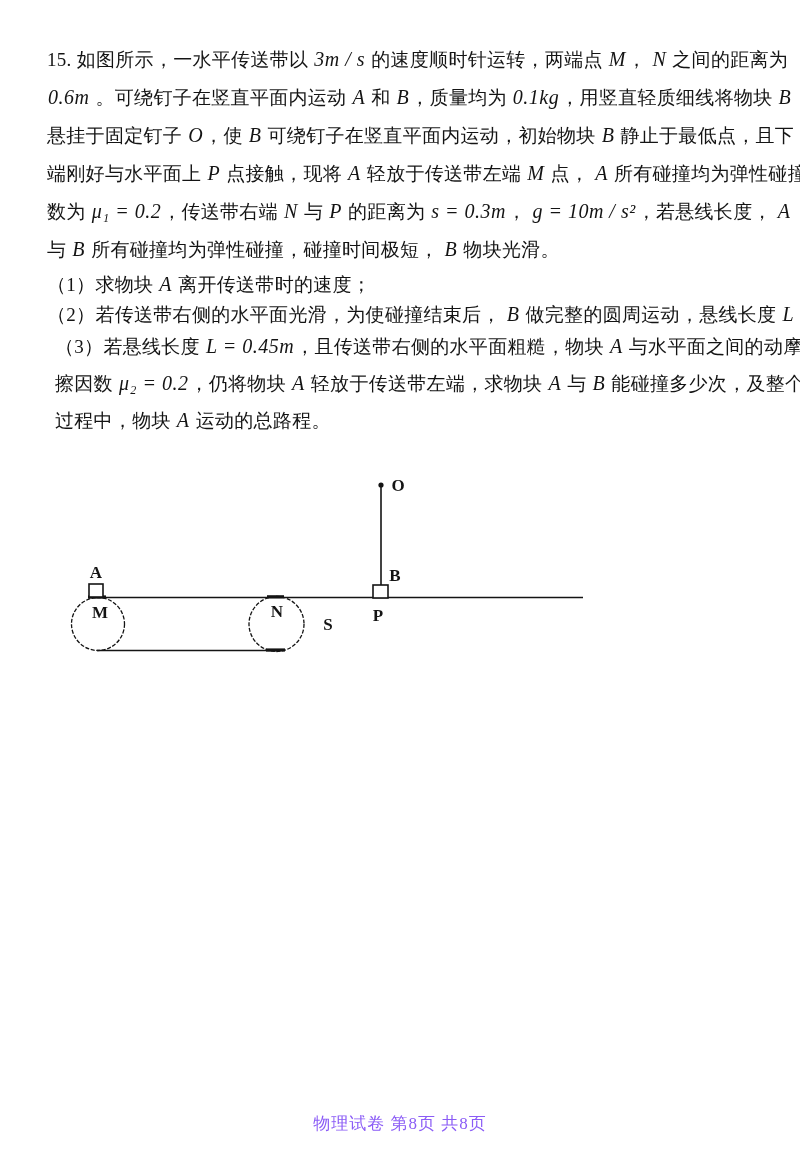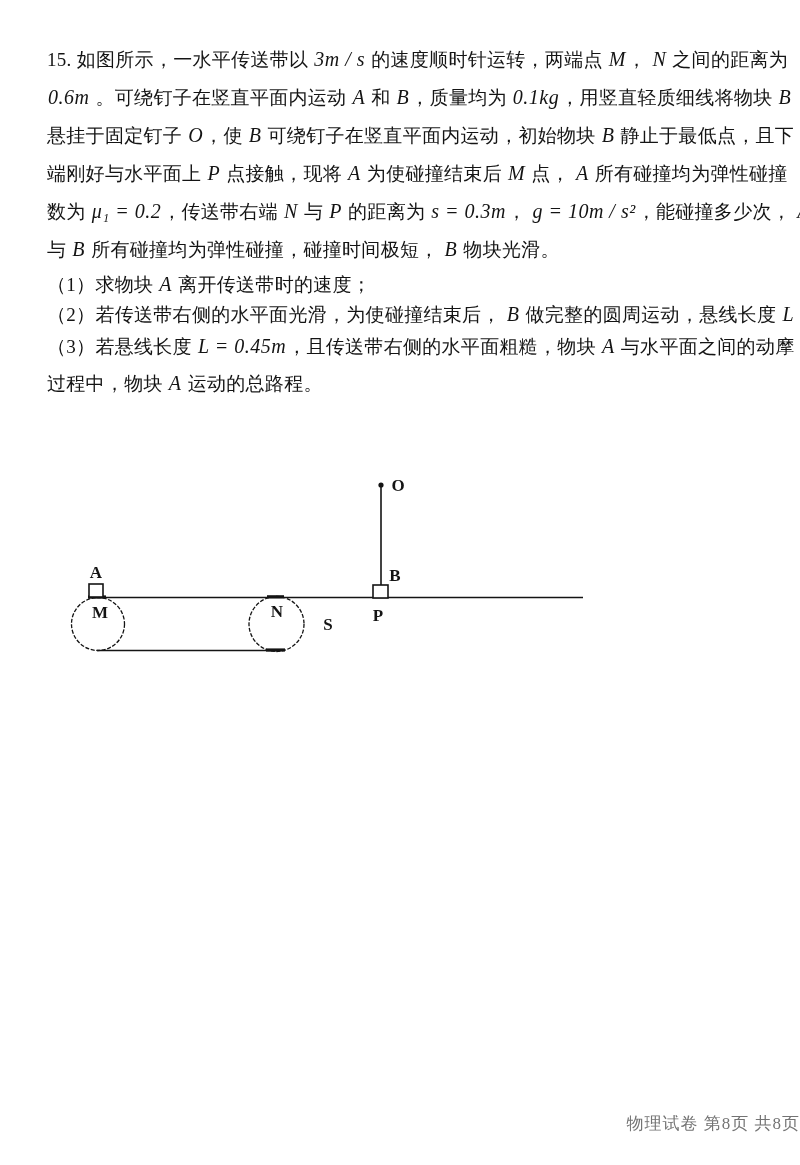--- a/index.html
+++ b/index.html
@@ -10,50 +10,51 @@
     color:#141414;
   }
   .page { position:absolute; inset:0; background:#ffffff; }
   .content {
     position:absolute; left:47px; top:40px; width:712px;
     font-size:19px;
   }
   .line { white-space:nowrap; letter-spacing:0.3px; }
   .l-para { height:38px; line-height:38px; }
   .l-item { height:30px; line-height:32px; }
-  .l-p3   { height:37px; line-height:37px; }
+  .l-p3   { height:37px; line-height:37px;margin-left:8px; }
   .math {
     font-style:italic;
     font-family:"Liberation Serif","DejaVu Serif",serif;
     font-size:20px;
     letter-spacing:0.5px;
     padding:0 1px;
   }
   .figure-wrap { position:absolute; left:0px; top:468px; width:800px; height:210px; }
   .figure-wrap svg { display:block; }
   .footer {
     position:absolute; left:0; top:1112px; width:800px;
-    text-align:right; font-size:17px; letter-spacing:1px; color:#737373;
+    text-align:center; font-size:17px; letter-spacing:1px; color:#8b5cf6;
   }
 </style>
 </head>
 <body>
 
 <div class="page">
 
   <div class="content">
     <div class="line l-para"><span>15. 如图所示，一水平传送带以 </span><span class="math">3m / s</span><span> 的速度顺时针运转，两端点 </span><span class="math">M</span><span>， </span><span class="math">N</span><span> 之间的距离为</span></div>
     <div class="line l-para"><span class="math">0.6m</span><span> 。可绕钉子在竖直平面内运动 </span><span class="math">A</span><span> 和 </span><span class="math">B</span><span>，质量均为 </span><span class="math">0.1kg</span><span>，用竖直轻质细线将物块 </span><span class="math">B</span></div>
     <div class="line l-para"><span>悬挂于固定钉子 </span><span class="math">O</span><span>，使 </span><span class="math">B</span><span> 可绕钉子在竖直平面内运动，初始物块 </span><span class="math">B</span><span> 静止于最低点，且下</span></div>
-    <div class="line l-para"><span>端刚好与水平面上 </span><span class="math">P</span><span> 点接触，现将 </span><span class="math">A</span><span> 为使碰撞结束后 </span><span class="math">M</span><span> 点， </span><span class="math">A</span><span> 所有碰撞均为弹性碰撞</span></div>
-    <div class="line l-para"><span>数为 </span><span class="math">μ₁ = 0.2</span><span>，传送带右端 </span><span class="math">N</span><span> 与 </span><span class="math">P</span><span> 的距离为 </span><span class="math">s = 0.3m</span><span>， </span><span class="math">g = 10m / s²</span><span>，能碰撞多少次， </span><span class="math">A</span></div>
+    <div class="line l-para"><span>端刚好与水平面上 </span><span class="math">P</span><span> 点接触，现将 </span><span class="math">A</span><span> 轻放于传送带左端 </span><span class="math">M</span><span> 点， </span><span class="math">A</span><span> 所有碰撞均为弹性碰撞</span></div>
+    <div class="line l-para"><span>数为 </span><span class="math">μ₁ = 0.2</span><span>，传送带右端 </span><span class="math">N</span><span> 与 </span><span class="math">P</span><span> 的距离为 </span><span class="math">s = 0.3m</span><span>， </span><span class="math">g = 10m / s²</span><span>，若悬线长度， </span><span class="math">A</span></div>
     <div class="line l-para"><span>与 </span><span class="math">B</span><span> 所有碰撞均为弹性碰撞，碰撞时间极短， </span><span class="math">B</span><span> 物块光滑。</span></div>
     <div class="line l-item"><span>（1）求物块 </span><span class="math">A</span><span> 离开传送带时的速度；</span></div>
     <div class="line l-item"><span>（2）若传送带右侧的水平面光滑，为使碰撞结束后， </span><span class="math">B</span><span> 做完整的圆周运动，悬线长度 </span><span class="math">L</span></div>
     <div class="line l-p3"><span>（3）若悬线长度 </span><span class="math">L = 0.45m</span><span>，且传送带右侧的水平面粗糙，物块 </span><span class="math">A</span><span> 与水平面之间的动摩</span></div>
+    <div class="line l-p3"><span>擦因数 </span><span class="math">μ₂ = 0.2</span><span>，仍将物块 </span><span class="math">A</span><span> 轻放于传送带左端，求物块 </span><span class="math">A</span><span> 与 </span><span class="math">B</span><span> 能碰撞多少次，及整个</span></div>
     <div class="line l-p3"><span>过程中，物块 </span><span class="math">A</span><span> 运动的总路程。</span></div>
   </div>
 
   <div class="figure-wrap">
     <svg width="800" height="210" viewBox="0 468 800 210" xmlns="http://www.w3.org/2000/svg" font-family="Liberation Serif, DejaVu Serif, serif" font-weight="bold" fill="#141414">
 
       <line x1="88" y1="597.5" x2="583" y2="597.5" stroke="#141414" stroke-width="1.6"></line>
 
       <line x1="97" y1="650.5" x2="278" y2="650.5" stroke="#141414" stroke-width="1.4"></line>
 

